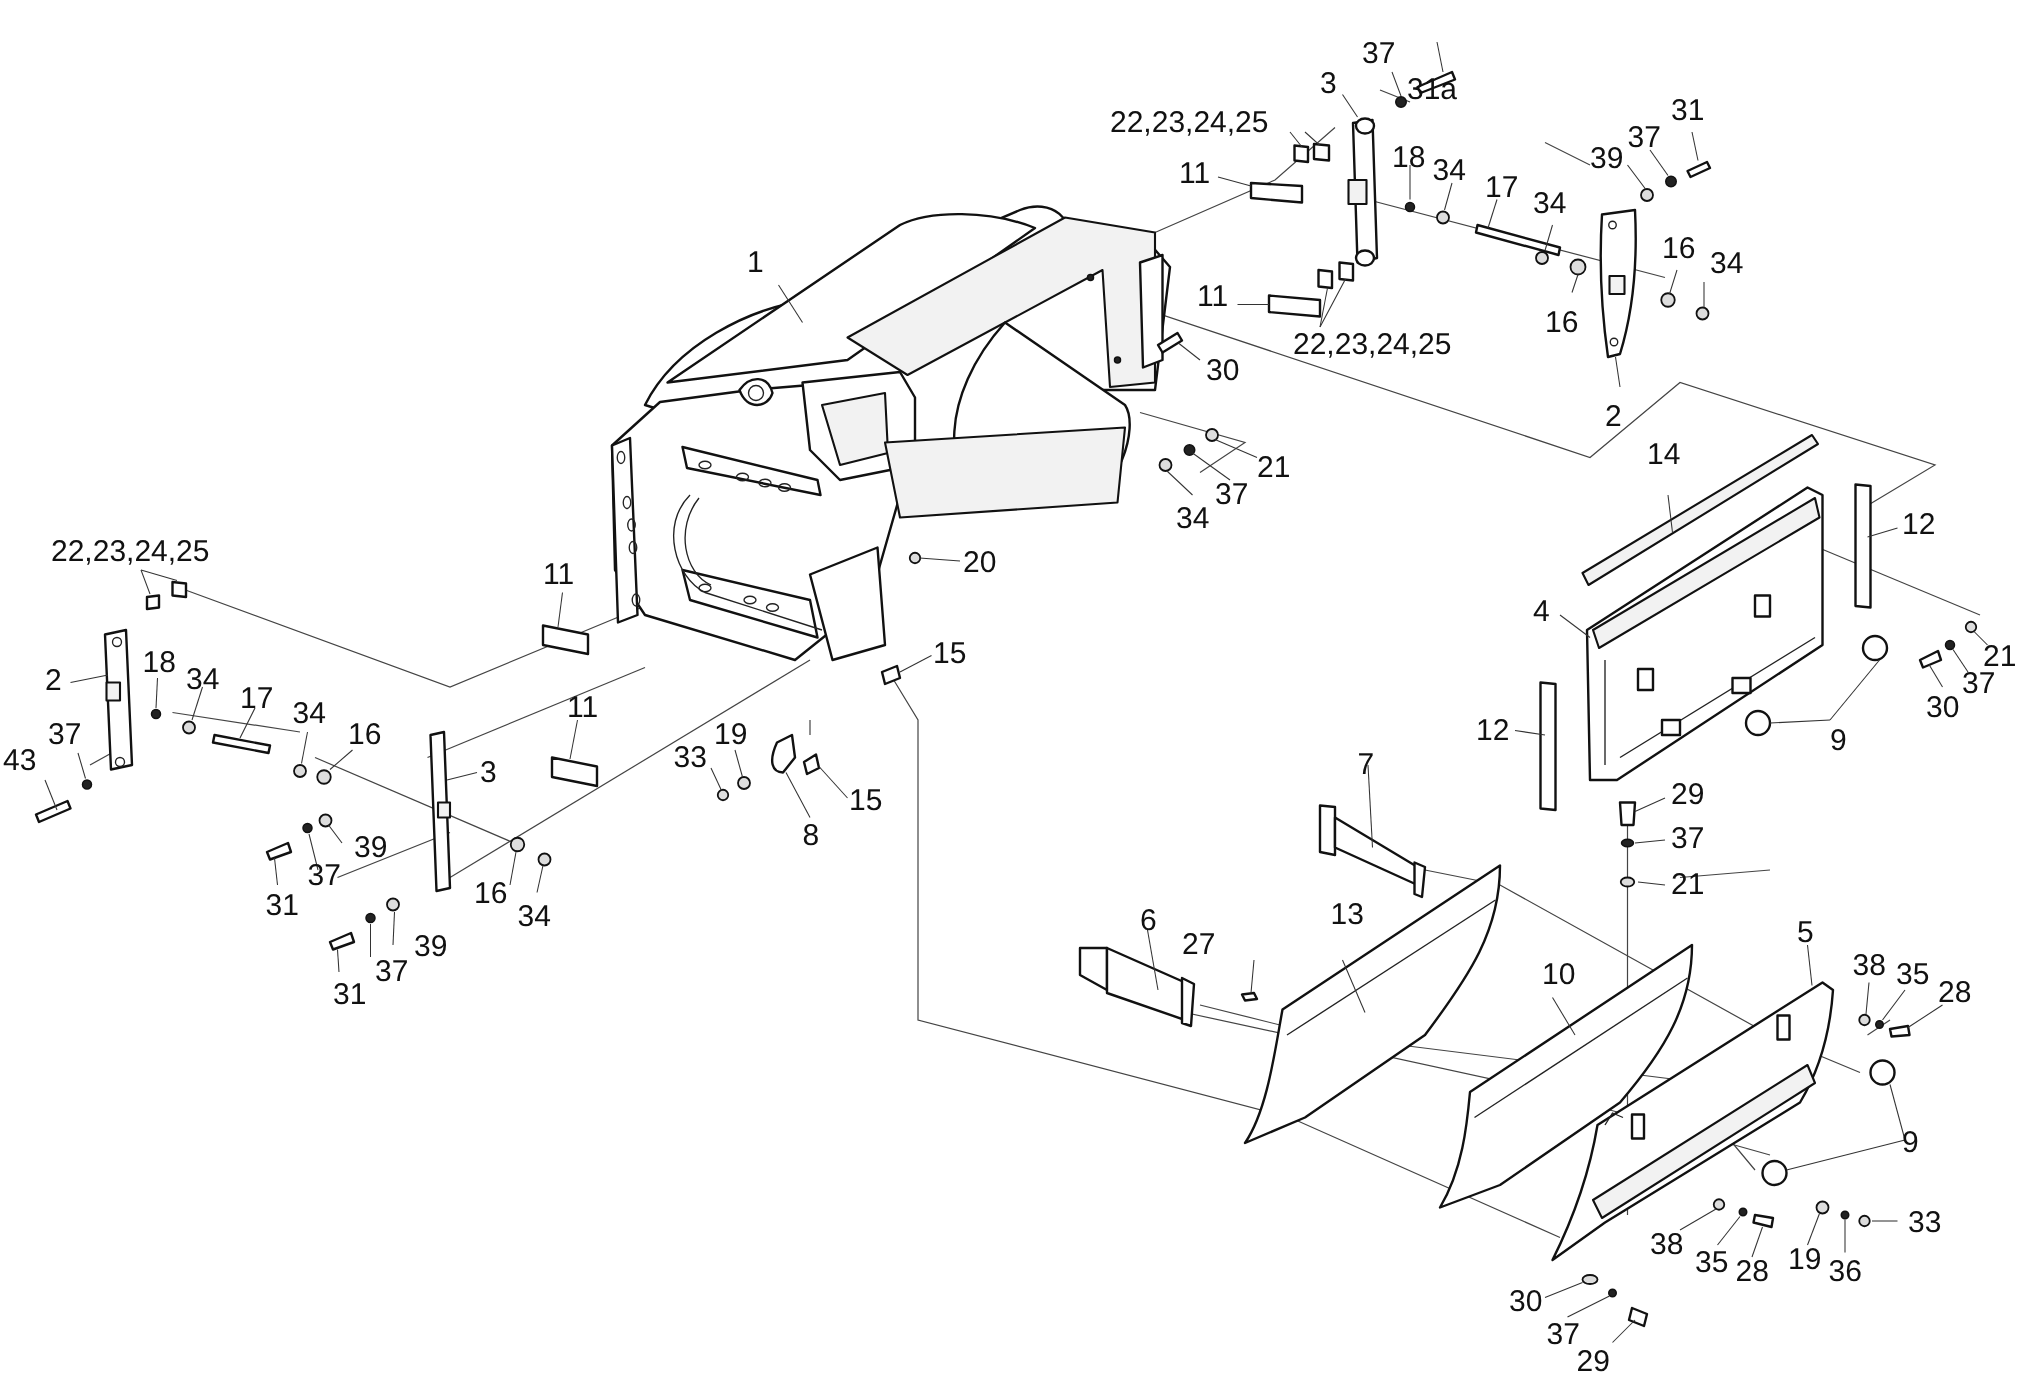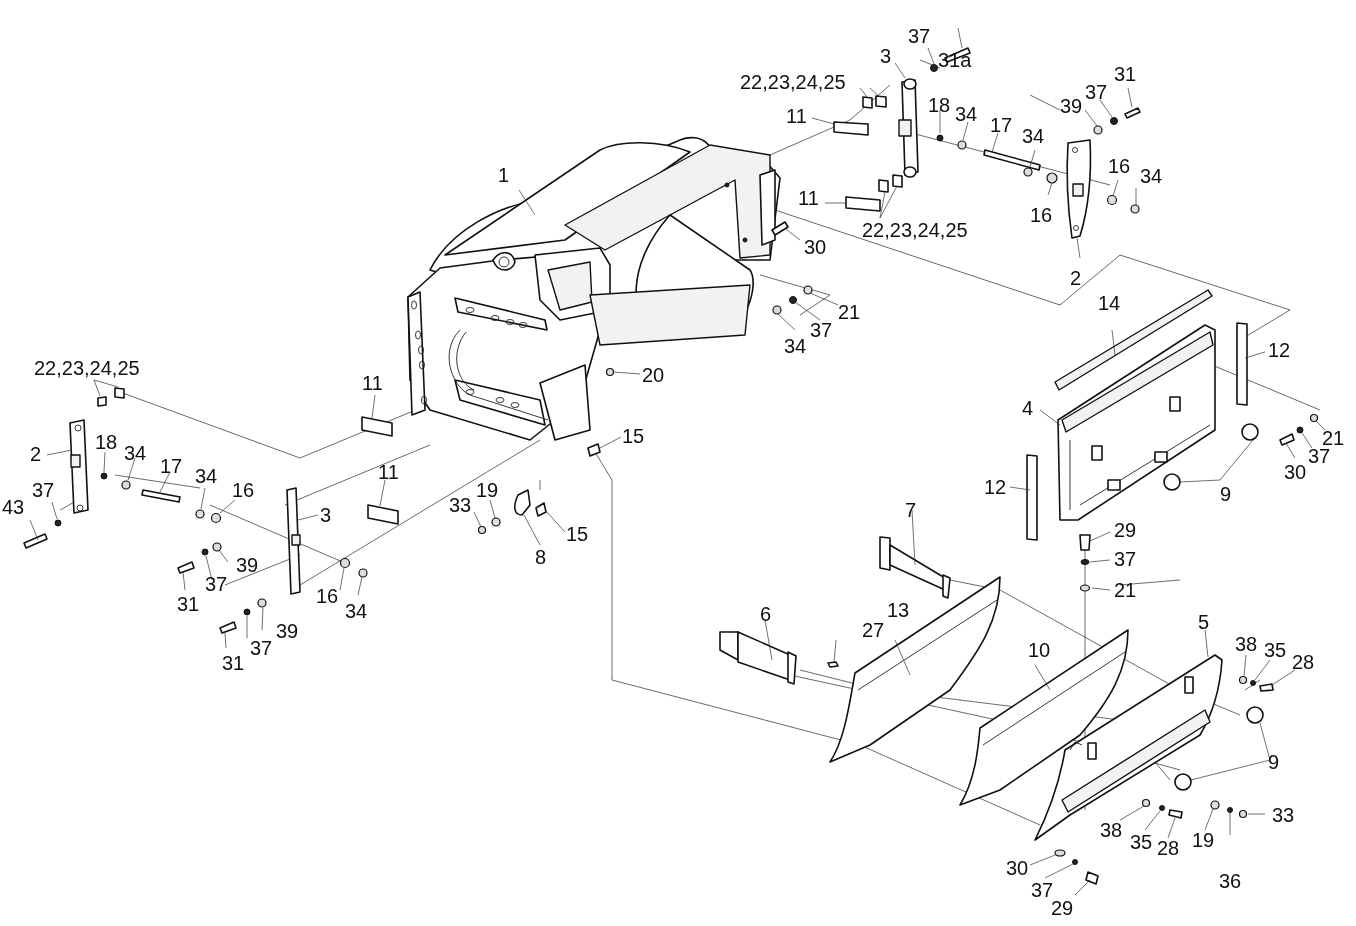--- a/index.html
+++ b/index.html
@@ -362,30 +362,30 @@
 <div class="lbl" style="left:250px;top:638px;">37</div>
 <div class="lbl" style="left:222px;top:653px;">31</div>
 <div class="lbl" style="left:642px;top:365px;">20</div>
 <div class="lbl" style="left:622px;top:426px;">15</div>
 <div class="lbl" style="left:566px;top:524px;">15</div>
 <div class="lbl" style="left:449px;top:495px;">33</div>
 <div class="lbl" style="left:476px;top:480px;">19</div>
 <div class="lbl" style="left:535px;top:547px;">8</div>
 <div class="lbl" style="left:905px;top:500px;">7</div>
 <div class="lbl" style="left:760px;top:604px;">6</div>
-<div class="lbl" style="left:862px;top:620px;">27</div>
+<div class="lbl" style="left:788px;top:620px;">27</div>
 <div class="lbl" style="left:887px;top:600px;">13</div>
 <div class="lbl" style="left:1028px;top:640px;text-align:center;">10</div>
 <div class="lbl" style="left:1198px;top:612px;">5</div>
 <div class="lbl" style="left:1235px;top:634px;">38</div>
 <div class="lbl" style="left:1264px;top:640px;">35</div>
 <div class="lbl" style="left:1292px;top:652px;">28</div>
 <div class="lbl" style="left:1268px;top:752px;">9</div>
 <div class="lbl" style="left:1100px;top:820px;">38</div>
 <div class="lbl" style="left:1130px;top:832px;">35</div>
 <div class="lbl" style="left:1157px;top:838px;">28</div>
 <div class="lbl" style="left:1192px;top:830px;">19</div>
-<div class="lbl" style="left:1219px;top:838px;margin-top:33px;">36</div>
+<div class="lbl" style="left:1219px;top:838px;">36</div>
 <div class="lbl" style="left:1272px;top:805px;">33</div>
 <div class="lbl" style="left:1006px;top:858px;">30</div>
 <div class="lbl" style="left:1031px;top:880px;">37</div>
 <div class="lbl" style="left:1051px;top:898px;">29</div>
 </div>
 
 </body></html>

